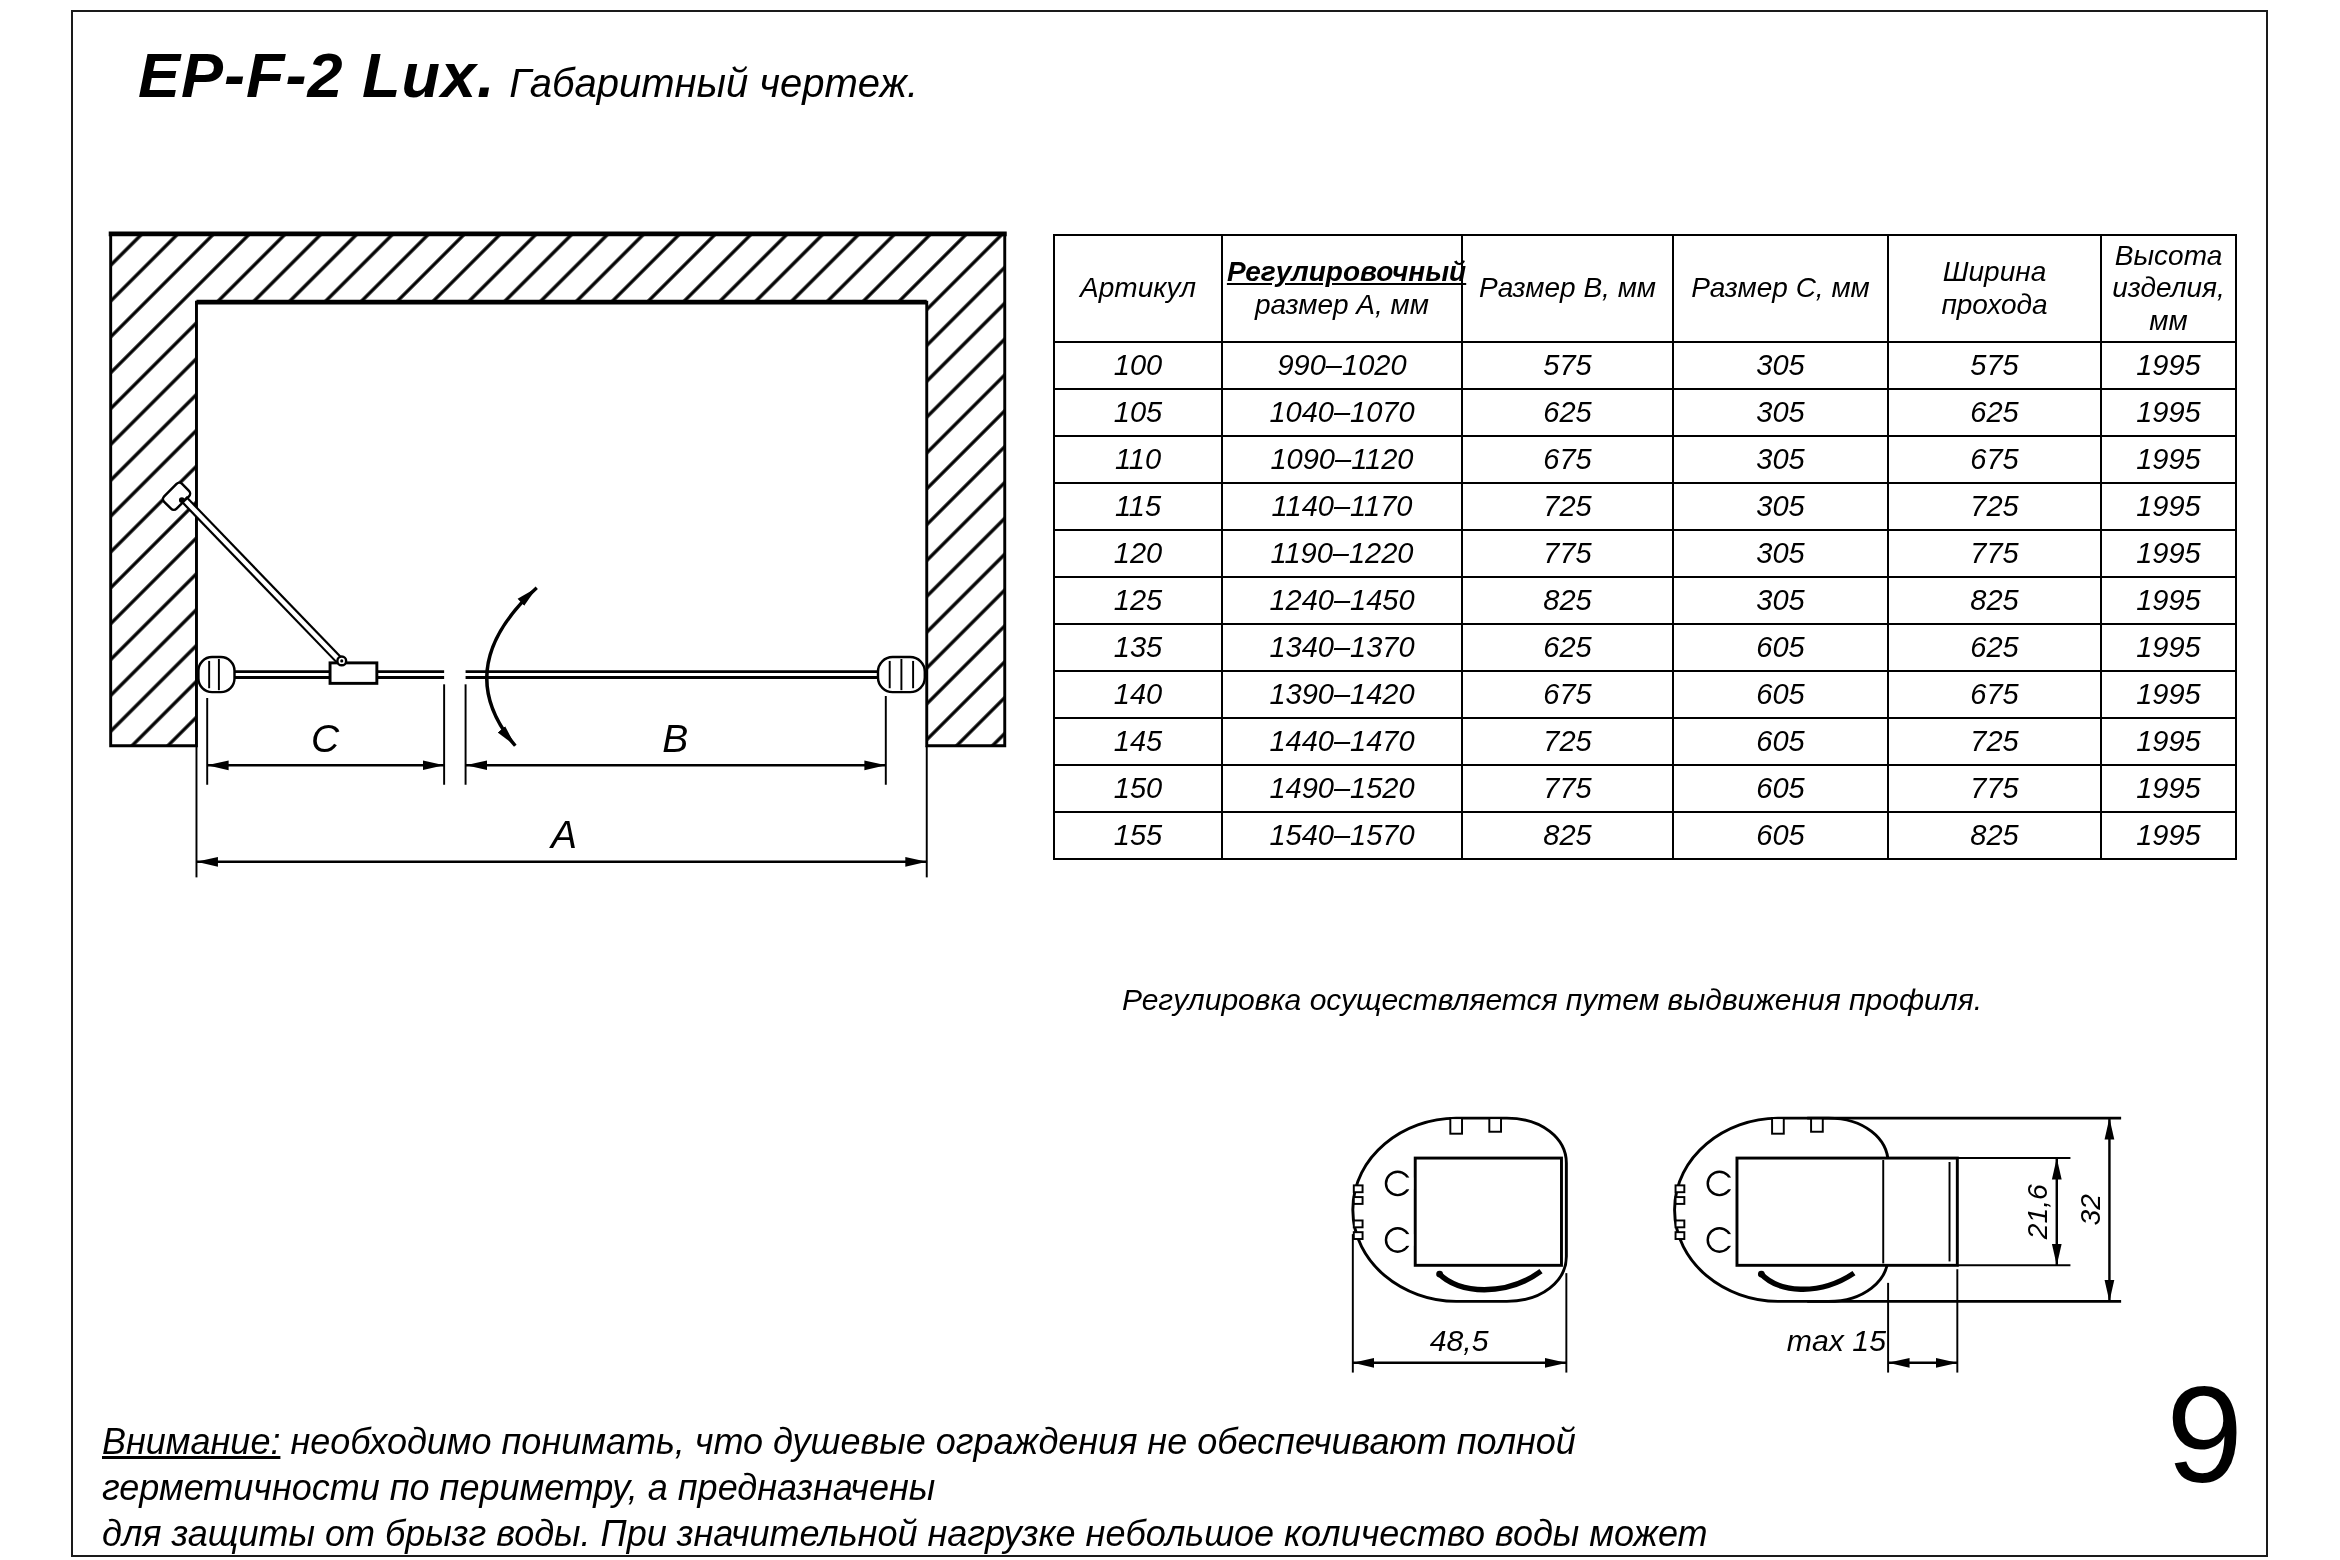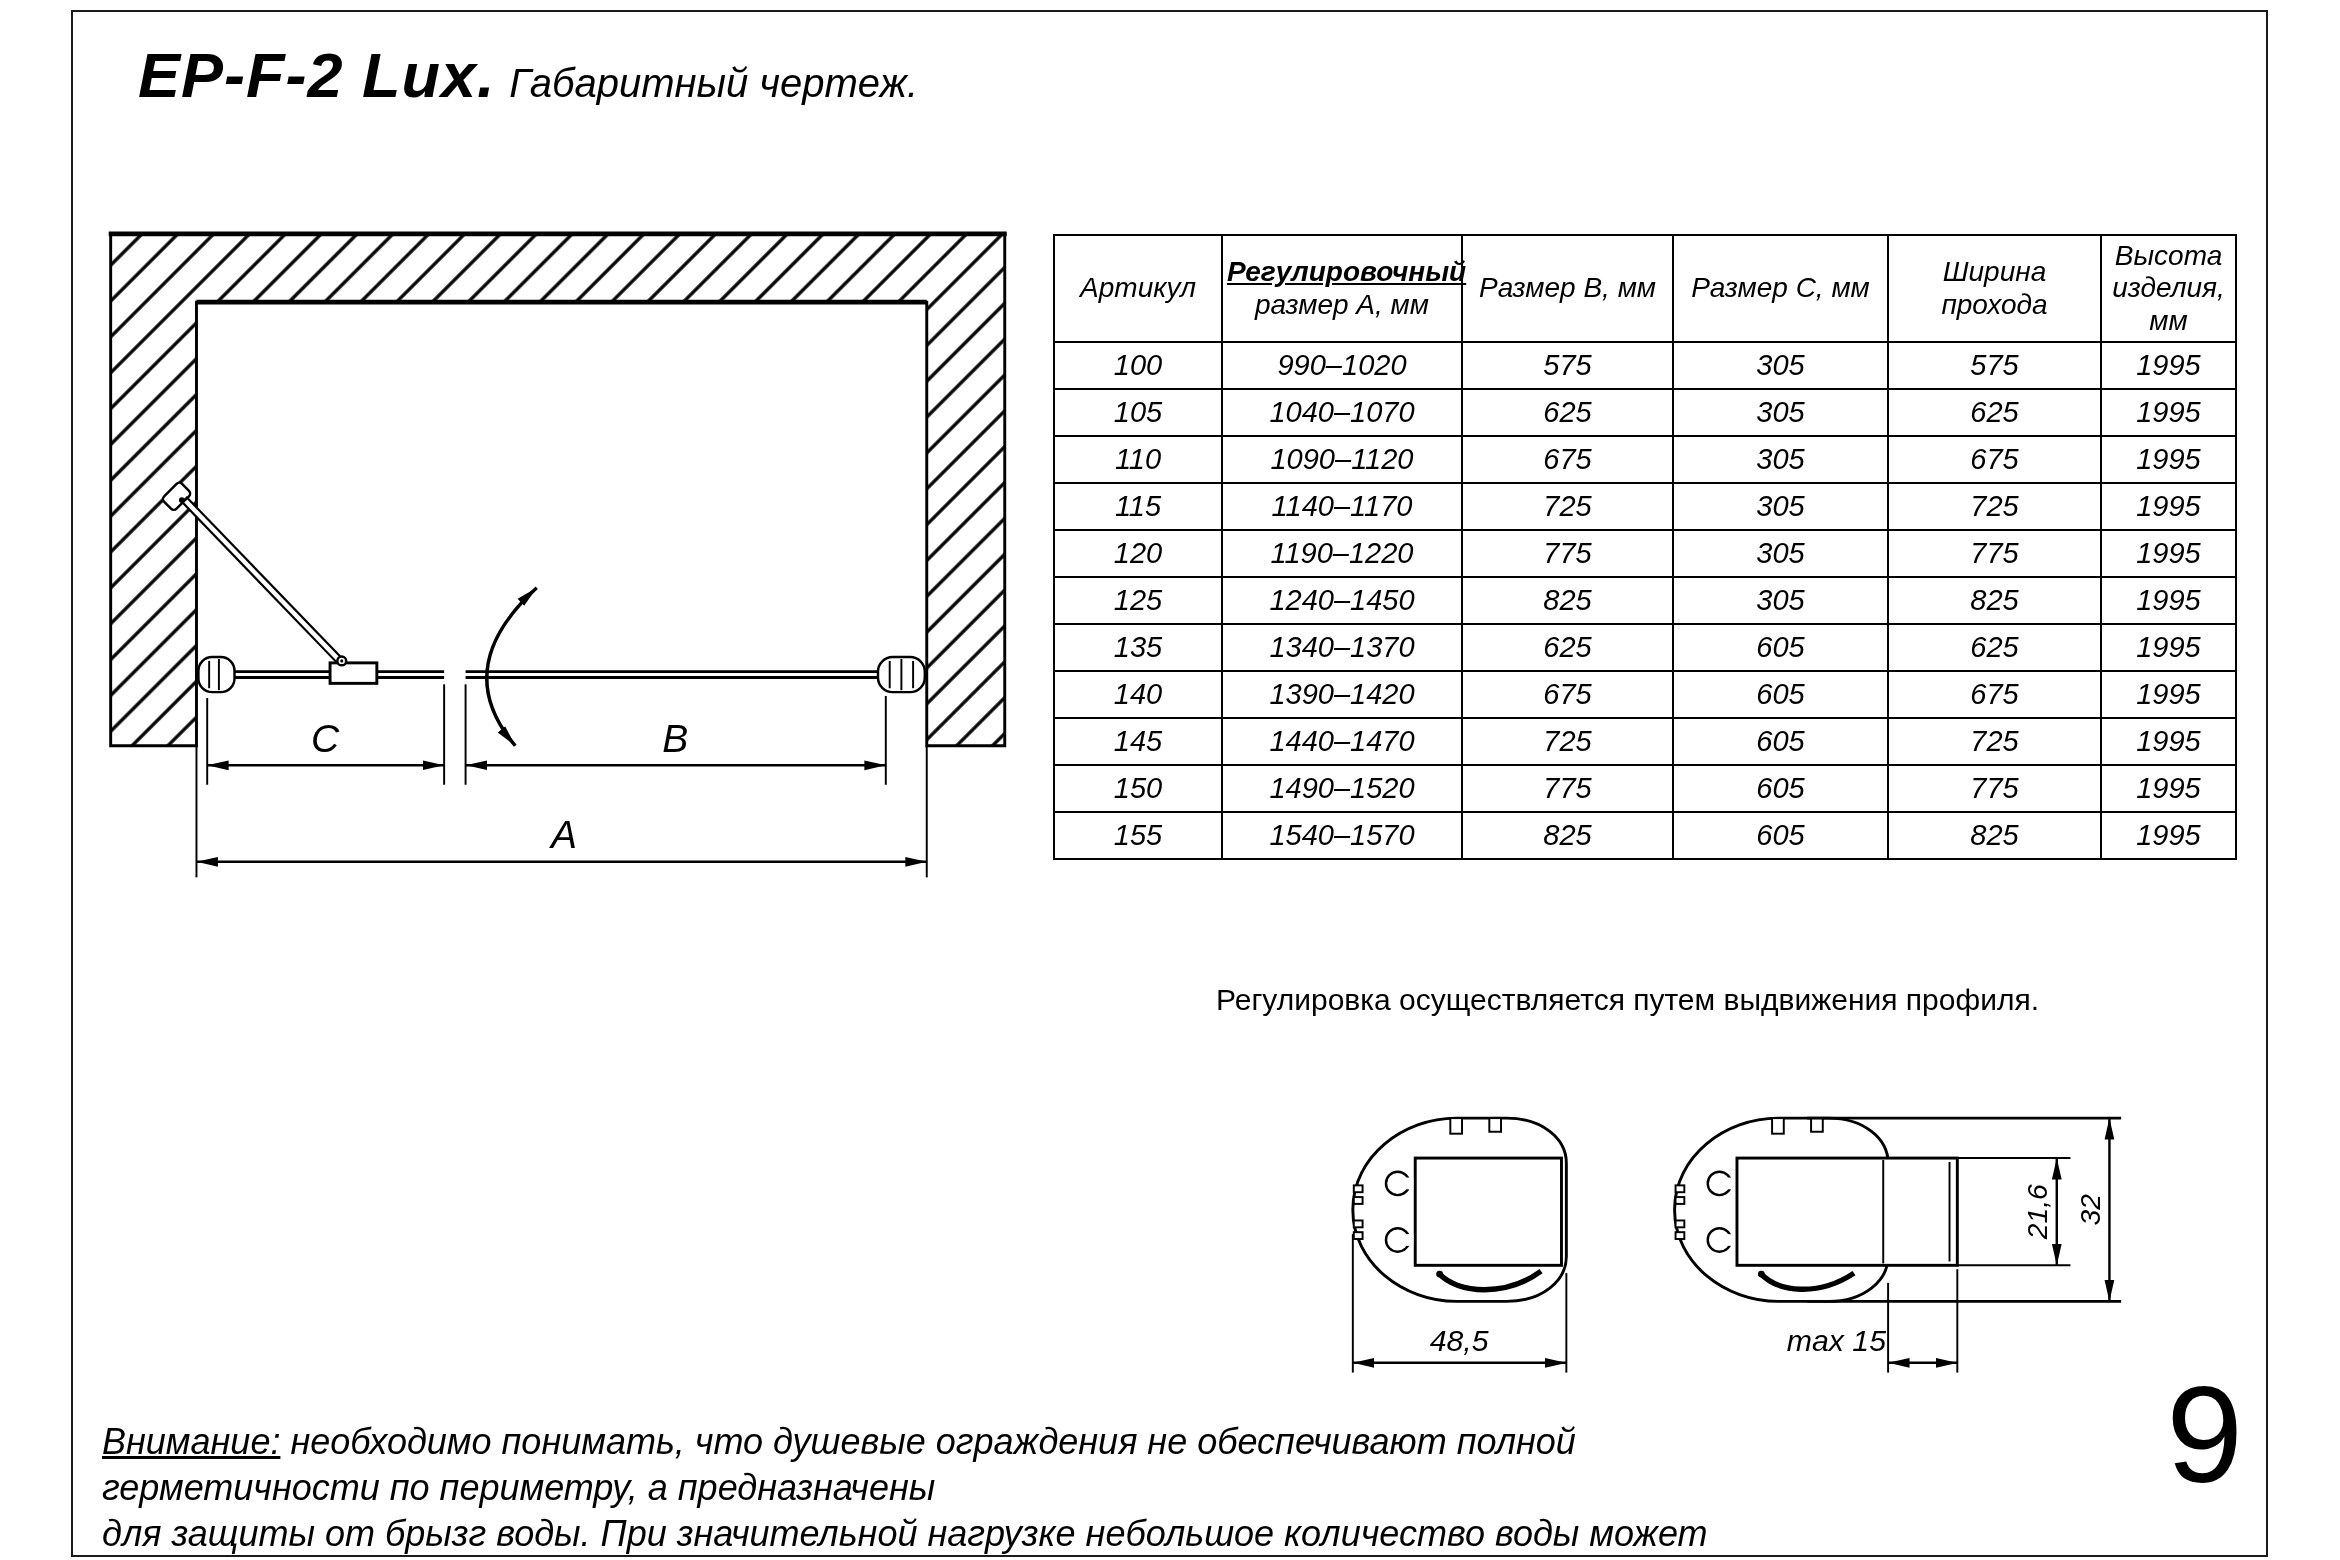--- a/index.html
+++ b/index.html
@@ -8,21 +8,21 @@
   .title{position:absolute;left:138px;top:39px;white-space:nowrap;}
   .title .model{font-size:63px;font-weight:bold;font-style:italic;letter-spacing:1px;}
   .title .subtitle{font-size:40px;font-style:italic;margin-left:13.7px;}
   table.sizes{position:absolute;left:1053px;top:234px;width:1180px;border-collapse:collapse;table-layout:fixed;
     font-style:italic;font-size:29px;text-align:center;}
   table.sizes,table.sizes td,table.sizes th{border:2px solid #000;}
   table.sizes{border-width:2.9px;}
   table.sizes th{height:105px;font-weight:normal;font-size:28px;line-height:1.15;padding:0 3.9px;vertical-align:middle;}
   table.sizes td{height:45px;padding:0;}
   .hdr-bold{font-weight:bold;text-decoration:underline;}
-  .note{position:absolute;left:1122px;top:975px;width:917px;text-align:right;font-size:30px;line-height:49px;}
+  .note{position:absolute;left:1122px;top:975px;width:917px;text-align:left;font-style:italic;font-size:30px;line-height:49px;}
   .warning{position:absolute;left:102px;top:1419px;width:1716px;font-style:italic;font-size:36px;line-height:46px;}
   .warning .wlabel{text-decoration:underline;}
   .pagenum{position:absolute;left:2141px;top:1365px;width:127px;text-align:center;font-size:138px;line-height:138px;}
   svg text{font-family:"Liberation Sans",sans-serif;font-style:italic;fill:#000;}
   .plan{position:absolute;left:98px;top:224px;}
   .profiles{position:absolute;left:1307px;top:1073px;}
 </style>
 </head>
 <body>
 

